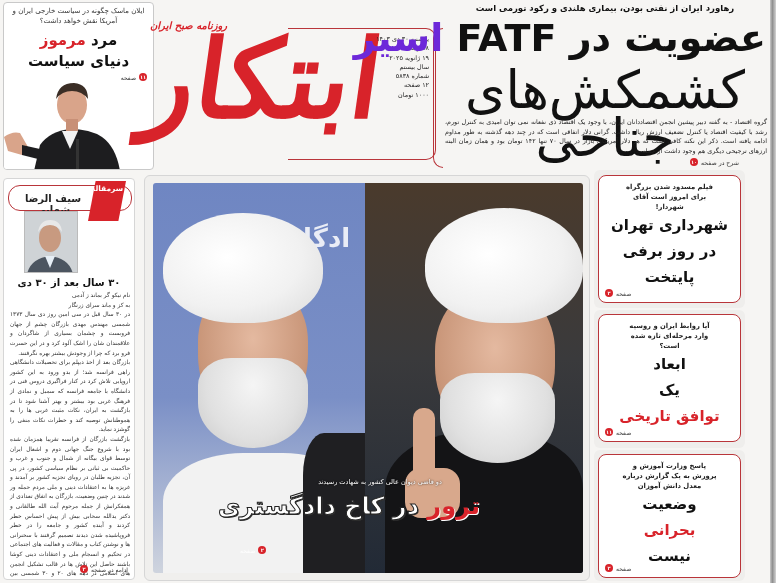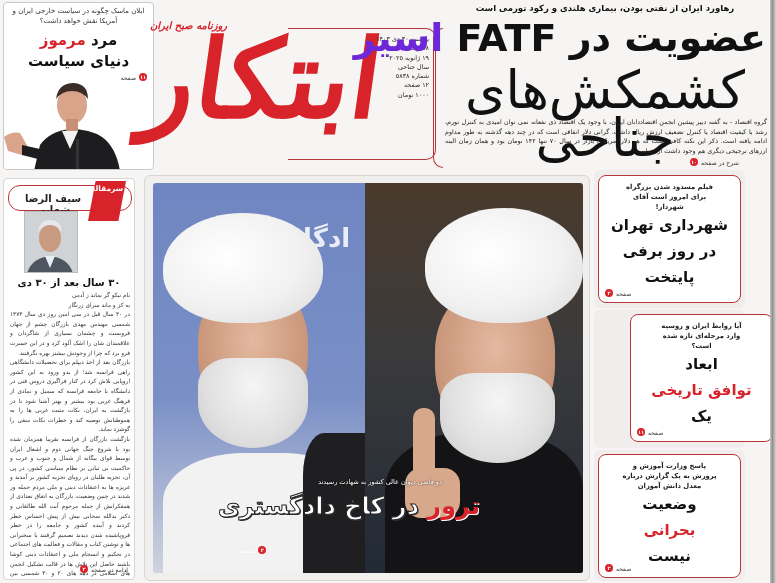--- a/index.html
+++ b/index.html
@@ -98,21 +98,21 @@
   </div>
 
   <div class="logo">
     <div class="logo-word">ابتکار</div>
     <div class="logo-sub">روزنامه صبح ایران</div>
   </div>
   <div class="datebox">
     <div>یکشنبه ۳۰ دی ۱۴۰۳</div>
     <div>۱۸ رجب ۱۴۴۶</div>
     <div>۱۹ ژانویه ۲۰۲۵</div>
-    <div>سال جناحی</div>
+    <div>سال بیستم</div>
     <div>شماره ۵۸۳۸</div>
     <div>۱۲ صفحه</div>
     <div>۱۰۰۰ تومان</div>
   </div>
 
   <div class="kicker">رهاورد ایران از نفتی بودن، بیماری هلندی و رکود تورمی است</div>
   <div class="lead-frame"></div>
   <div class="headline1"><span>عضویت در FATF </span><span class="red">اسیر</span></div>
   <div class="headline2">کشمکش‌های جناحی</div>
   <div class="lead-body">گروه اقتصاد - به گفته دبیر پیشین انجمن اقتصاددانان ایران، با وجود یک اقتصاد ذی نفعانه نمی توان امیدی به کنترل تورم، رشد با کیفیت اقتصاد یا کنترل تضعیف ارزش ریال داشت. گرانی دلار اتفاقی است که در چند دهه گذشته به طور مداوم ادامه یافته است. ذکر این نکته کافی است که هر دلار آمریکای بازار در سال ۷۰ تنها ۱۴۲ تومان بود و همان زمان البته ارزهای ترجیحی دیگری هم وجود داشت از جمله...</div>
@@ -179,25 +179,25 @@
     <div class="rbox-kicker">فیلم مسدود شدن بزرگراه برای امروز است آقای شهردار!</div>
     <div class="rbox-line">شهرداری تهران</div>
     <div class="rbox-line">در روز برفی پایتخت</div>
     <div class="rbox-page">
         <span class="page-dot">۲</span>
         <span>صفحه</span>
       </div>
   </div>
 
   <div class="rbox-outer" style="top:310px;height:138px;"></div>
-  <div class="rbox" style="top:314px;height:128px;margin-left:32px;">
+  <div class="rbox" style="top:314px;height:128px;">
     <div class="rbox-kicker">آیا روابط ایران و روسیه وارد مرحله‌ای تازه شده است؟</div>
     <div class="rbox-line">ابعاد</div>
+    <div class="rbox-line">یک</div>
     <div class="rbox-line red">توافق تاریخی</div>
-    <div class="rbox-line">یک</div>
     <div class="rbox-page">
         <span class="page-dot">۱۱</span>
         <span>صفحه</span>
       </div>
   </div>
 
   <div class="rbox-outer" style="top:450px;height:131px;"></div>
   <div class="rbox" style="top:454px;height:124px;">
     <div class="rbox-kicker">پاسخ وزارت آموزش و پرورش به یک گزارش درباره معدل دانش آموزان</div>
     <div class="rbox-line">وضعیت</div>

